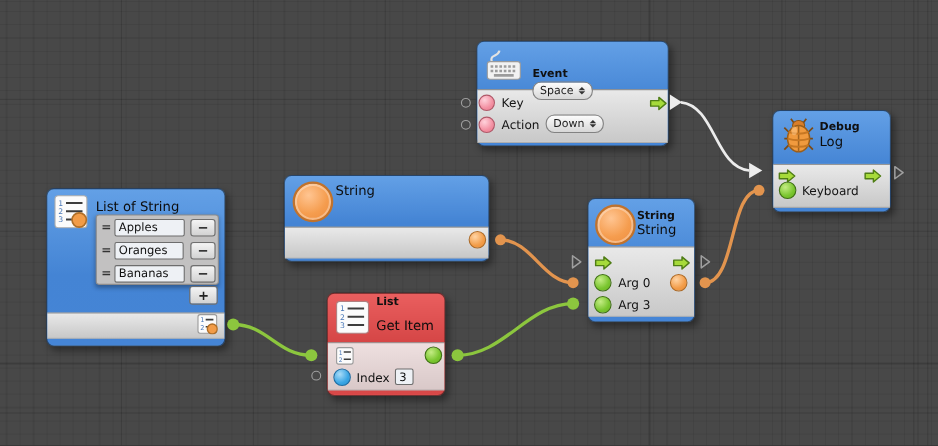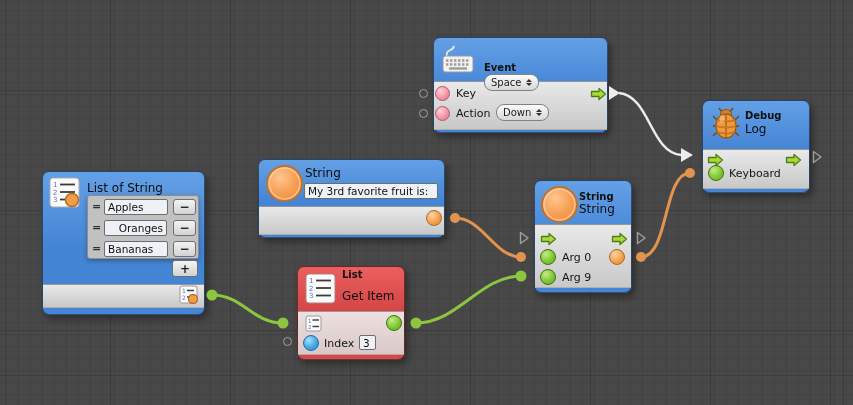--- a/index.html
+++ b/index.html
@@ -139,21 +139,20 @@
   </div>
   <span class="holtri" style="left:812px;top:150px">
     <svg width="11" height="14" viewBox="0 0 11 14">
         <path d="M1.5,1.5 L9,7 L1.5,12.5 Z" fill="none" stroke="#9f9f9f" stroke-width="1.4" stroke-linejoin="round"></path>
       </svg>
   </span>
 
   <div class="node blue" style="left:258px;top:159px;width:187px;height:79px">
     <span class="bigcircle" style="left:7px;top:5px;width:33px;height:33px"></span>
     <div class="ttl" style="left:46px;top:6px">String</div>
-    <input class="fld" style="left: 45px; top: 23px; width: 134px; height: 16px;" value="My 3rd favorite fruit is:">
     <div class="body" style="top:46px;height:27px"></div>
     <span class="port orange" style="left:167px;top:50px"></span>
   </div>
 
   <div class="node blue" style="left:42px;top:171px;width:163px;height:144px">
     <span style="position:absolute;left:6px;top:5px">
       <svg width="31" height="31" viewBox="0 0 31 31">
         <rect x="1" y="1" width="29" height="29" rx="3" fill="#fbfbfb" stroke="#adadad"></rect>
         <text x="4" y="10" font-size="7" fill="#4a78b8" font-family="DejaVu Sans">1</text>
         <text x="4" y="17.5" font-size="7" fill="#4a78b8" font-family="DejaVu Sans">2</text>
@@ -163,21 +162,21 @@
         <line x1="11" y1="22.5" x2="26" y2="22.5" stroke="#3c3c3c" stroke-width="1.8"></line>
         <circle cx="23" cy="23" r="6.5" fill="#f29c48" stroke="#b06f28" stroke-width="1.5"></circle>
       </svg>
     </span>
     <div class="ttl" style="left:44px;top:9px">List of String</div>
     <div class="panel" style="left:44px;top:23px;width:112px;height:64px">
       <div class="handle" style="left:4px;top:4px">=</div>
       <input class="fld" style="left: 16px; top: 3px; width: 64px;" value="Apples">
       <div class="gbtn" style="left:85px;top:3px;width:23px;height:16px">−</div>
       <div class="handle" style="left:4px;top:25px">=</div>
-      <input class="fld" style="left: 16px; top: 24px; width: 63px; text-align: right;" value="Oranges">
+      <input class="fld" style="left: 16px; top: 24px; width: 63px;" value="Oranges">
       <div class="gbtn" style="left:85px;top:24px;width:23px;height:16px">−</div>
       <div class="handle" style="left:4px;top:46px">=</div>
       <input class="fld" style="left: 16px; top: 45px; width: 64px;" value="Bananas">
       <div class="gbtn" style="left:85px;top:45px;width:23px;height:16px">−</div>
     </div>
     <div class="gbtn" style="left:129px;top:88px;width:26px;height:17px">+</div>
     <div class="body" style="top:112px;height:22px"></div>
     <span style="position:absolute;left:136px;top:113px">
       <svg width="19" height="19" viewBox="0 0 19 19">
         <rect x="1" y="1" width="17" height="17" rx="2" fill="#fbfbfb" stroke="#9a9a9a"></rect>
@@ -233,21 +232,21 @@
     </span>
     <span class="arrowport" style="left:76px;top:51px">
       <svg width="17" height="14" viewBox="0 0 17 14">
           <path d="M1.5,4.5 H9 V1.5 L15.5,7 L9,12.5 V9.5 H1.5 Z" fill="#a6da3a" stroke="#4f7d15" stroke-width="1.3" stroke-linejoin="round"></path>
         </svg>
     </span>
     <span class="port green" style="left:5px;top:68px"></span>
     <div class="plabel" style="left:27px;top:70px">Arg 0</div>
     <span class="port orange" style="left:74px;top:68px"></span>
     <span class="port green" style="left:5px;top:88px"></span>
-    <div class="plabel" style="left:27px;top:90px">Arg 9</div>
+    <div class="plabel" style="left:27px;top:90px">Arg 3</div>
   </div>
   <span class="holtri" style="left:519px;top:231px">
     <svg width="11" height="14" viewBox="0 0 11 14">
         <path d="M1.5,1.5 L9,7 L1.5,12.5 Z" fill="none" stroke="#9f9f9f" stroke-width="1.4" stroke-linejoin="round"></path>
       </svg>
   </span>
   <span class="holtri" style="left:636px;top:231px">
     <svg width="11" height="14" viewBox="0 0 11 14">
         <path d="M1.5,1.5 L9,7 L1.5,12.5 Z" fill="none" stroke="#9f9f9f" stroke-width="1.4" stroke-linejoin="round"></path>
       </svg>

